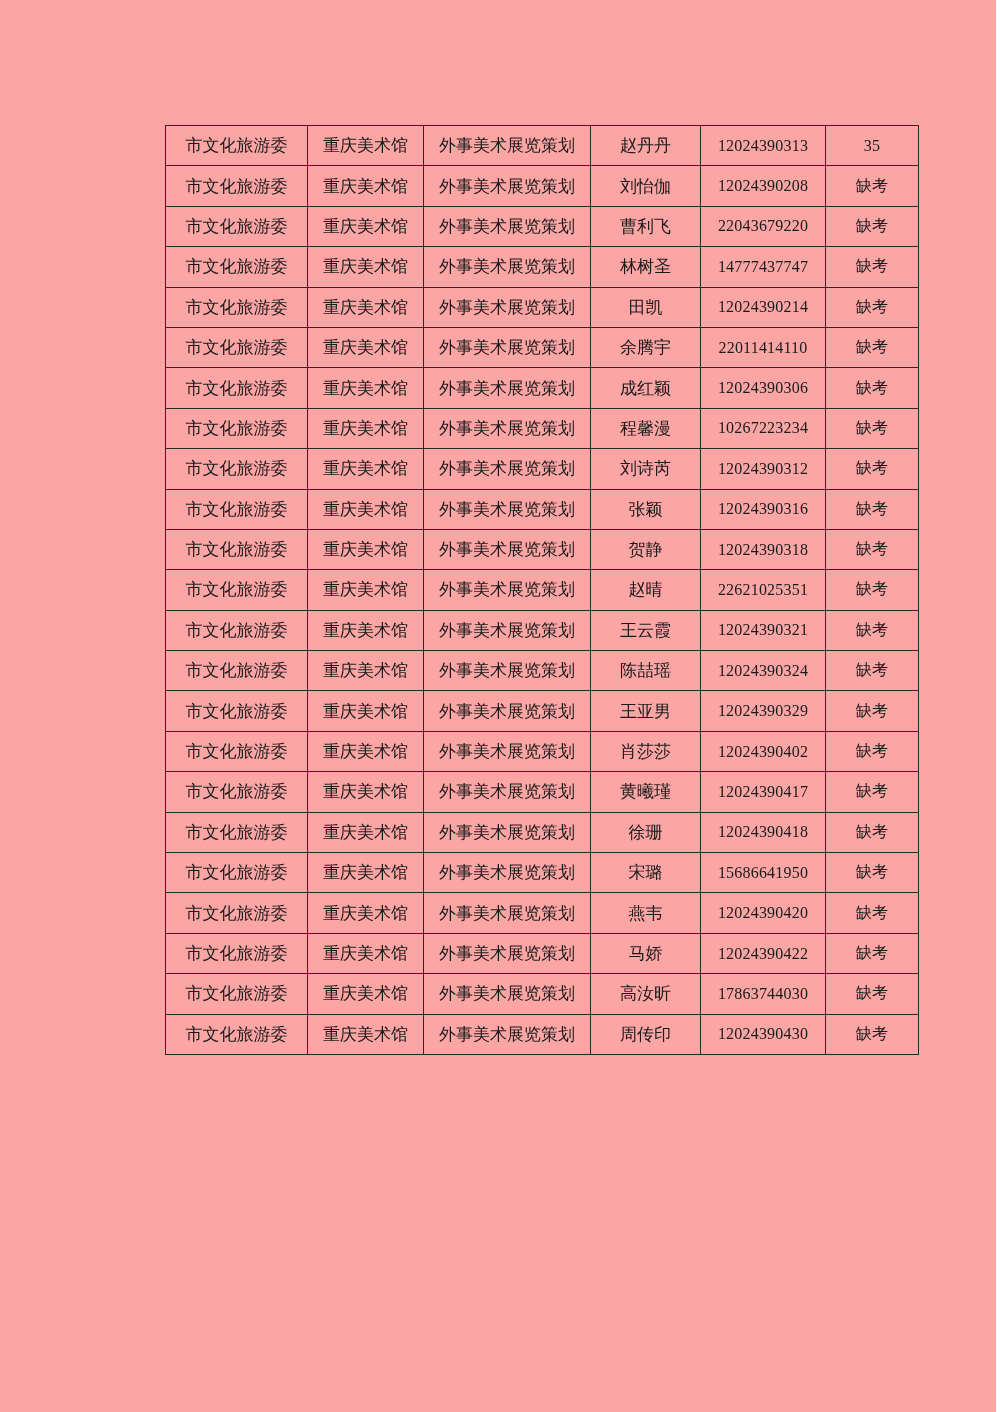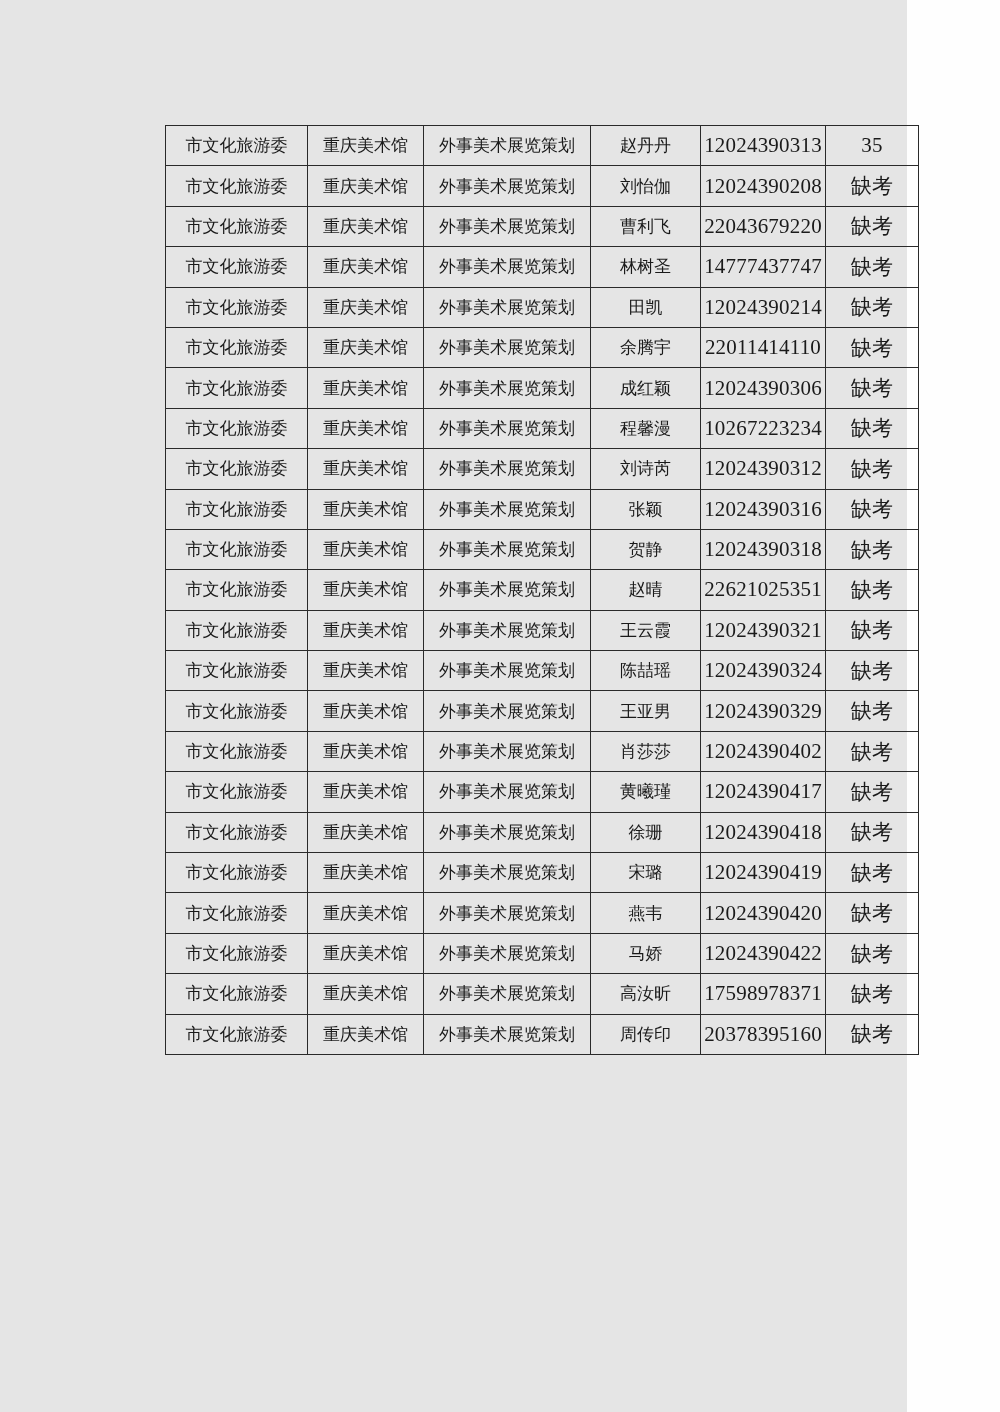--- a/index.html
+++ b/index.html
@@ -11,22 +11,22 @@
       width: 1000px;
       height: 1412px;
       position: relative;
       overflow: hidden;
       font-family: "DejaVu Serif", "Liberation Serif", serif;
       color: #1a1a1a;
     }
     .page {
       position: absolute;
       left: 0; top: 0;
-      width: 907px; height: 1412px;
-      background: #e5e5e5;
+      width: 996px; height: 1412px;
+      background: #fca5a5;
     }
     table.roster {
       position: absolute;
       left: 165px;
       top: 125px;
       border-collapse: collapse;
       table-layout: fixed;
       width: 753px;
     }
     table.roster td {
@@ -34,21 +34,21 @@
       height: 39.4px;
       padding: 0;
       text-align: center;
       vertical-align: middle;
       font-size: 17px;
       white-space: nowrap;
       overflow: hidden;
     }
     table.roster td.num {
       font-family: "Liberation Serif", "DejaVu Serif", serif;
-      font-size: 21px;
+      font-size: 16px;
       letter-spacing: 0.2px;
     }
     col.c1 { width: 142px; }
     col.c2 { width: 116px; }
     col.c3 { width: 167px; }
     col.c4 { width: 110px; }
     col.c5 { width: 125px; }
     col.c6 { width: 93px; }
   </style>
 </head>
@@ -208,21 +208,21 @@
           <td>外事美术展览策划</td>
           <td>徐珊</td>
           <td class="num">12024390418</td>
           <td class="num">缺考</td>
         </tr>
         <tr>
           <td>市文化旅游委</td>
           <td>重庆美术馆</td>
           <td>外事美术展览策划</td>
           <td>宋璐</td>
-          <td class="num">12024390419</td>
+          <td class="num">15686641950</td>
           <td class="num">缺考</td>
         </tr>
         <tr>
           <td>市文化旅游委</td>
           <td>重庆美术馆</td>
           <td>外事美术展览策划</td>
           <td>燕韦</td>
           <td class="num">12024390420</td>
           <td class="num">缺考</td>
         </tr>
@@ -232,26 +232,26 @@
           <td>外事美术展览策划</td>
           <td>马娇</td>
           <td class="num">12024390422</td>
           <td class="num">缺考</td>
         </tr>
         <tr>
           <td>市文化旅游委</td>
           <td>重庆美术馆</td>
           <td>外事美术展览策划</td>
           <td>高汝昕</td>
-          <td class="num">17598978371</td>
+          <td class="num">17863744030</td>
           <td class="num">缺考</td>
         </tr>
         <tr>
           <td>市文化旅游委</td>
           <td>重庆美术馆</td>
           <td>外事美术展览策划</td>
           <td>周传印</td>
-          <td class="num">20378395160</td>
+          <td class="num">12024390430</td>
           <td class="num">缺考</td>
         </tr>
       </tbody>
   </table>
 </div>
 
 </body></html>

